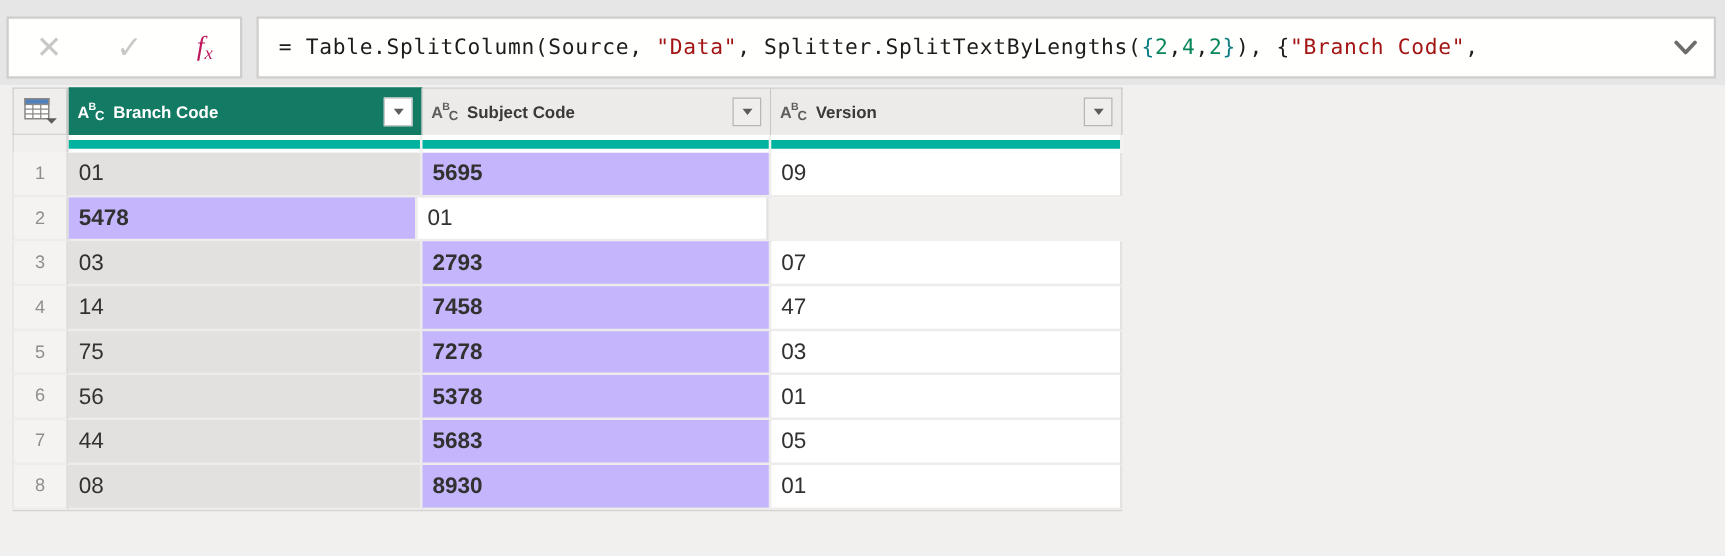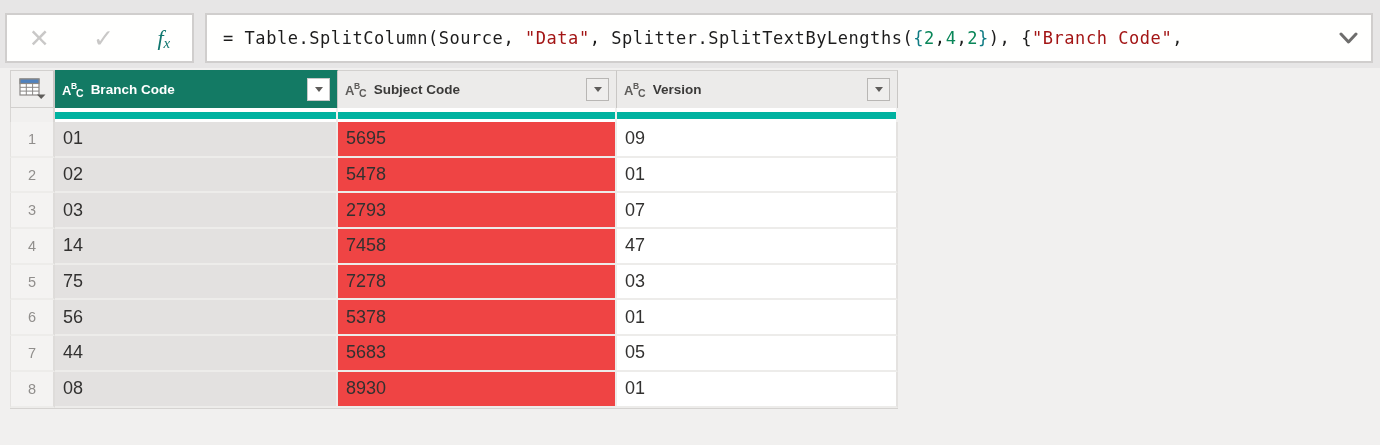--- a/index.html
+++ b/index.html
@@ -2,21 +2,21 @@
 <html style="--accent: #137A64; --quality: #00B2A0; --syn-string: #A31515; --syn-number: #098658; --syn-brace: #0F7B83;"><head>
 <meta charset="utf-8">
 <style>
   html,body{margin:0;padding:0;width:1380px;height:445px;overflow:hidden;
     background:#F1F0EF;font-family:"Liberation Sans",sans-serif;}
   .topbar{position:absolute;left:0;top:0;width:1380px;height:68px;background:#E7E6E6;}
   .btn-box{position:absolute;left:5px;top:13px;width:189px;height:50px;background:#FFFFFE;
     border:2px solid #D0CECD;box-sizing:border-box;display:flex;align-items:center;
     justify-content:space-around;}
   .fb-icon{color:#C9C8C7;font-size:25px;line-height:1;cursor:default;user-select:none;}
-  .fx{font-family:"Liberation Serif",serif;font-style:italic;color:#0f766e;font-size:22px;}
+  .fx{font-family:"Liberation Serif",serif;font-style:italic;color:#be185d;font-size:22px;}
   .fx .x-small{font-size:15px;vertical-align:-3px;}
   .formula-box{position:absolute;left:205px;top:13px;width:1168px;height:50px;background:#FFFFFE;
     border:2px solid #D0CECD;box-sizing:border-box;display:flex;align-items:center;}
   .formula-text{padding-left:16px;font-family:"DejaVu Sans Mono",monospace;font-size:17px;
     letter-spacing:0.55px;white-space:pre;overflow:hidden;color:#1C1C1C;flex:1;}
   .tok-plain{color:#1C1C1C}
   .tok-string{color:var(--syn-string)}
   .tok-number{color:var(--syn-number)}
   .tok-brace{color:var(--syn-brace)}
   .chevron{margin-right:13px;flex:none;}
@@ -46,21 +46,21 @@
     border-left:1px solid #D8D6D4;border-right:2px solid #D8D6D4;}
   .q-cell{box-sizing:border-box;background:#FFFFFF;position:relative;border-right:2px solid #F1F0EF;}
   .q-bar{position:absolute;left:0;right:0;top:4px;height:7px;background:var(--quality);}
   .tbody{border-bottom:1px solid #D5D3D1;}
   .row{display:flex;height:35.7px;}
   .cell{box-sizing:border-box;display:flex;align-items:center;font-size:18px;color:#323130;
     padding-left:8px;border-bottom:2px solid #EDECEA;border-right:2px solid #EDECEA;cursor:default;}
   .cell.rn{width:45px;justify-content:center;padding-left:0;background:#F4F3F2;color:#908E8C;
     font-size:14.5px;border-left:1px solid #E4E2E0;border-right:2px solid #DEDCDA;}
   .cell.body-c1{width:283px;background:#E3E1E0;}
-  .cell.body-c2{width:279px;background:#ef4444;}
+  .cell.body-c2{width:279px;background:#c4b5fd;font-weight:bold;}
   .cell.body-c3{width:281px;background:#FFFFFF;border-right:2px solid #E4E2E0;}
 </style>
 </head>
 <body>
 
 <div class="topbar">
   <div class="btn-box">
     <span class="fb-icon">✕</span>
     <span class="fb-icon">✓</span>
     <span class="fx"><span>f</span><span class="x-small">x</span></span>
@@ -122,21 +122,20 @@
   </div>
   <div class="tbody">
       <div class="row">
         <div class="cell rn">1</div>
         <div class="cell body-c1">01</div>
         <div class="cell body-c2">5695</div>
         <div class="cell body-c3">09</div>
       </div>
       <div class="row">
         <div class="cell rn">2</div>
-        <div class="cell body-c1">02</div>
         <div class="cell body-c2">5478</div>
         <div class="cell body-c3">01</div>
       </div>
       <div class="row">
         <div class="cell rn">3</div>
         <div class="cell body-c1">03</div>
         <div class="cell body-c2">2793</div>
         <div class="cell body-c3">07</div>
       </div>
       <div class="row">

